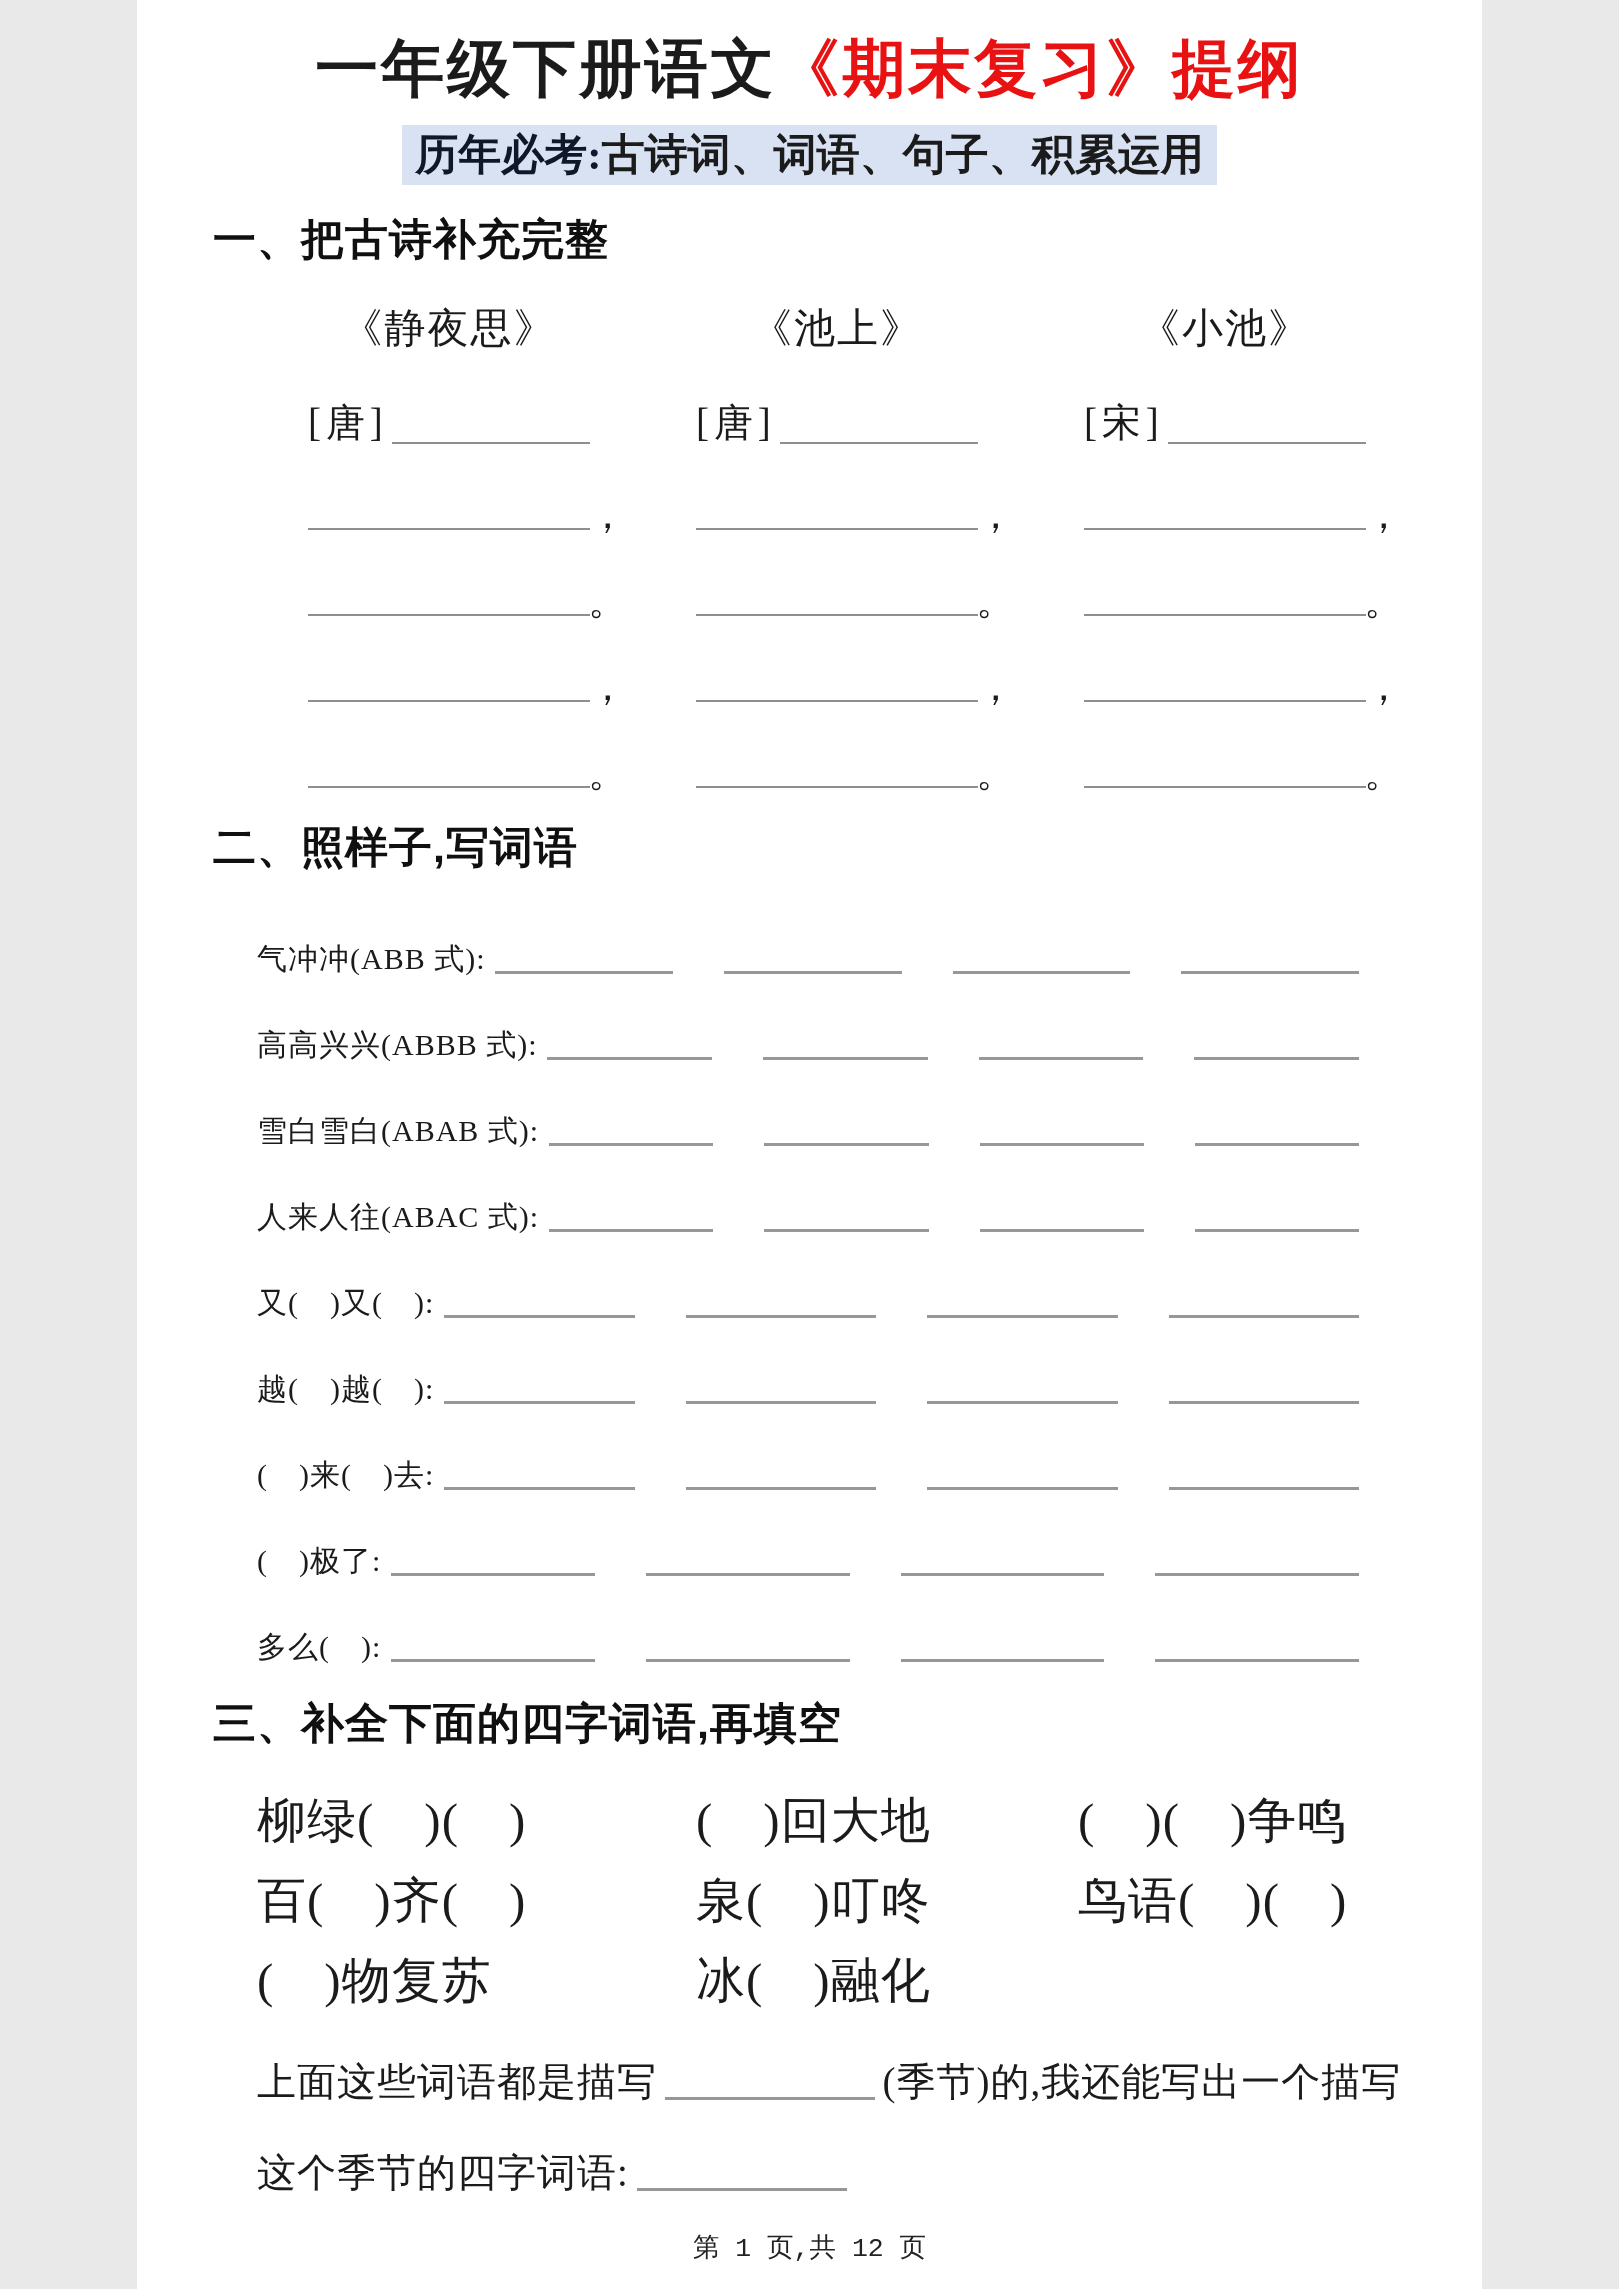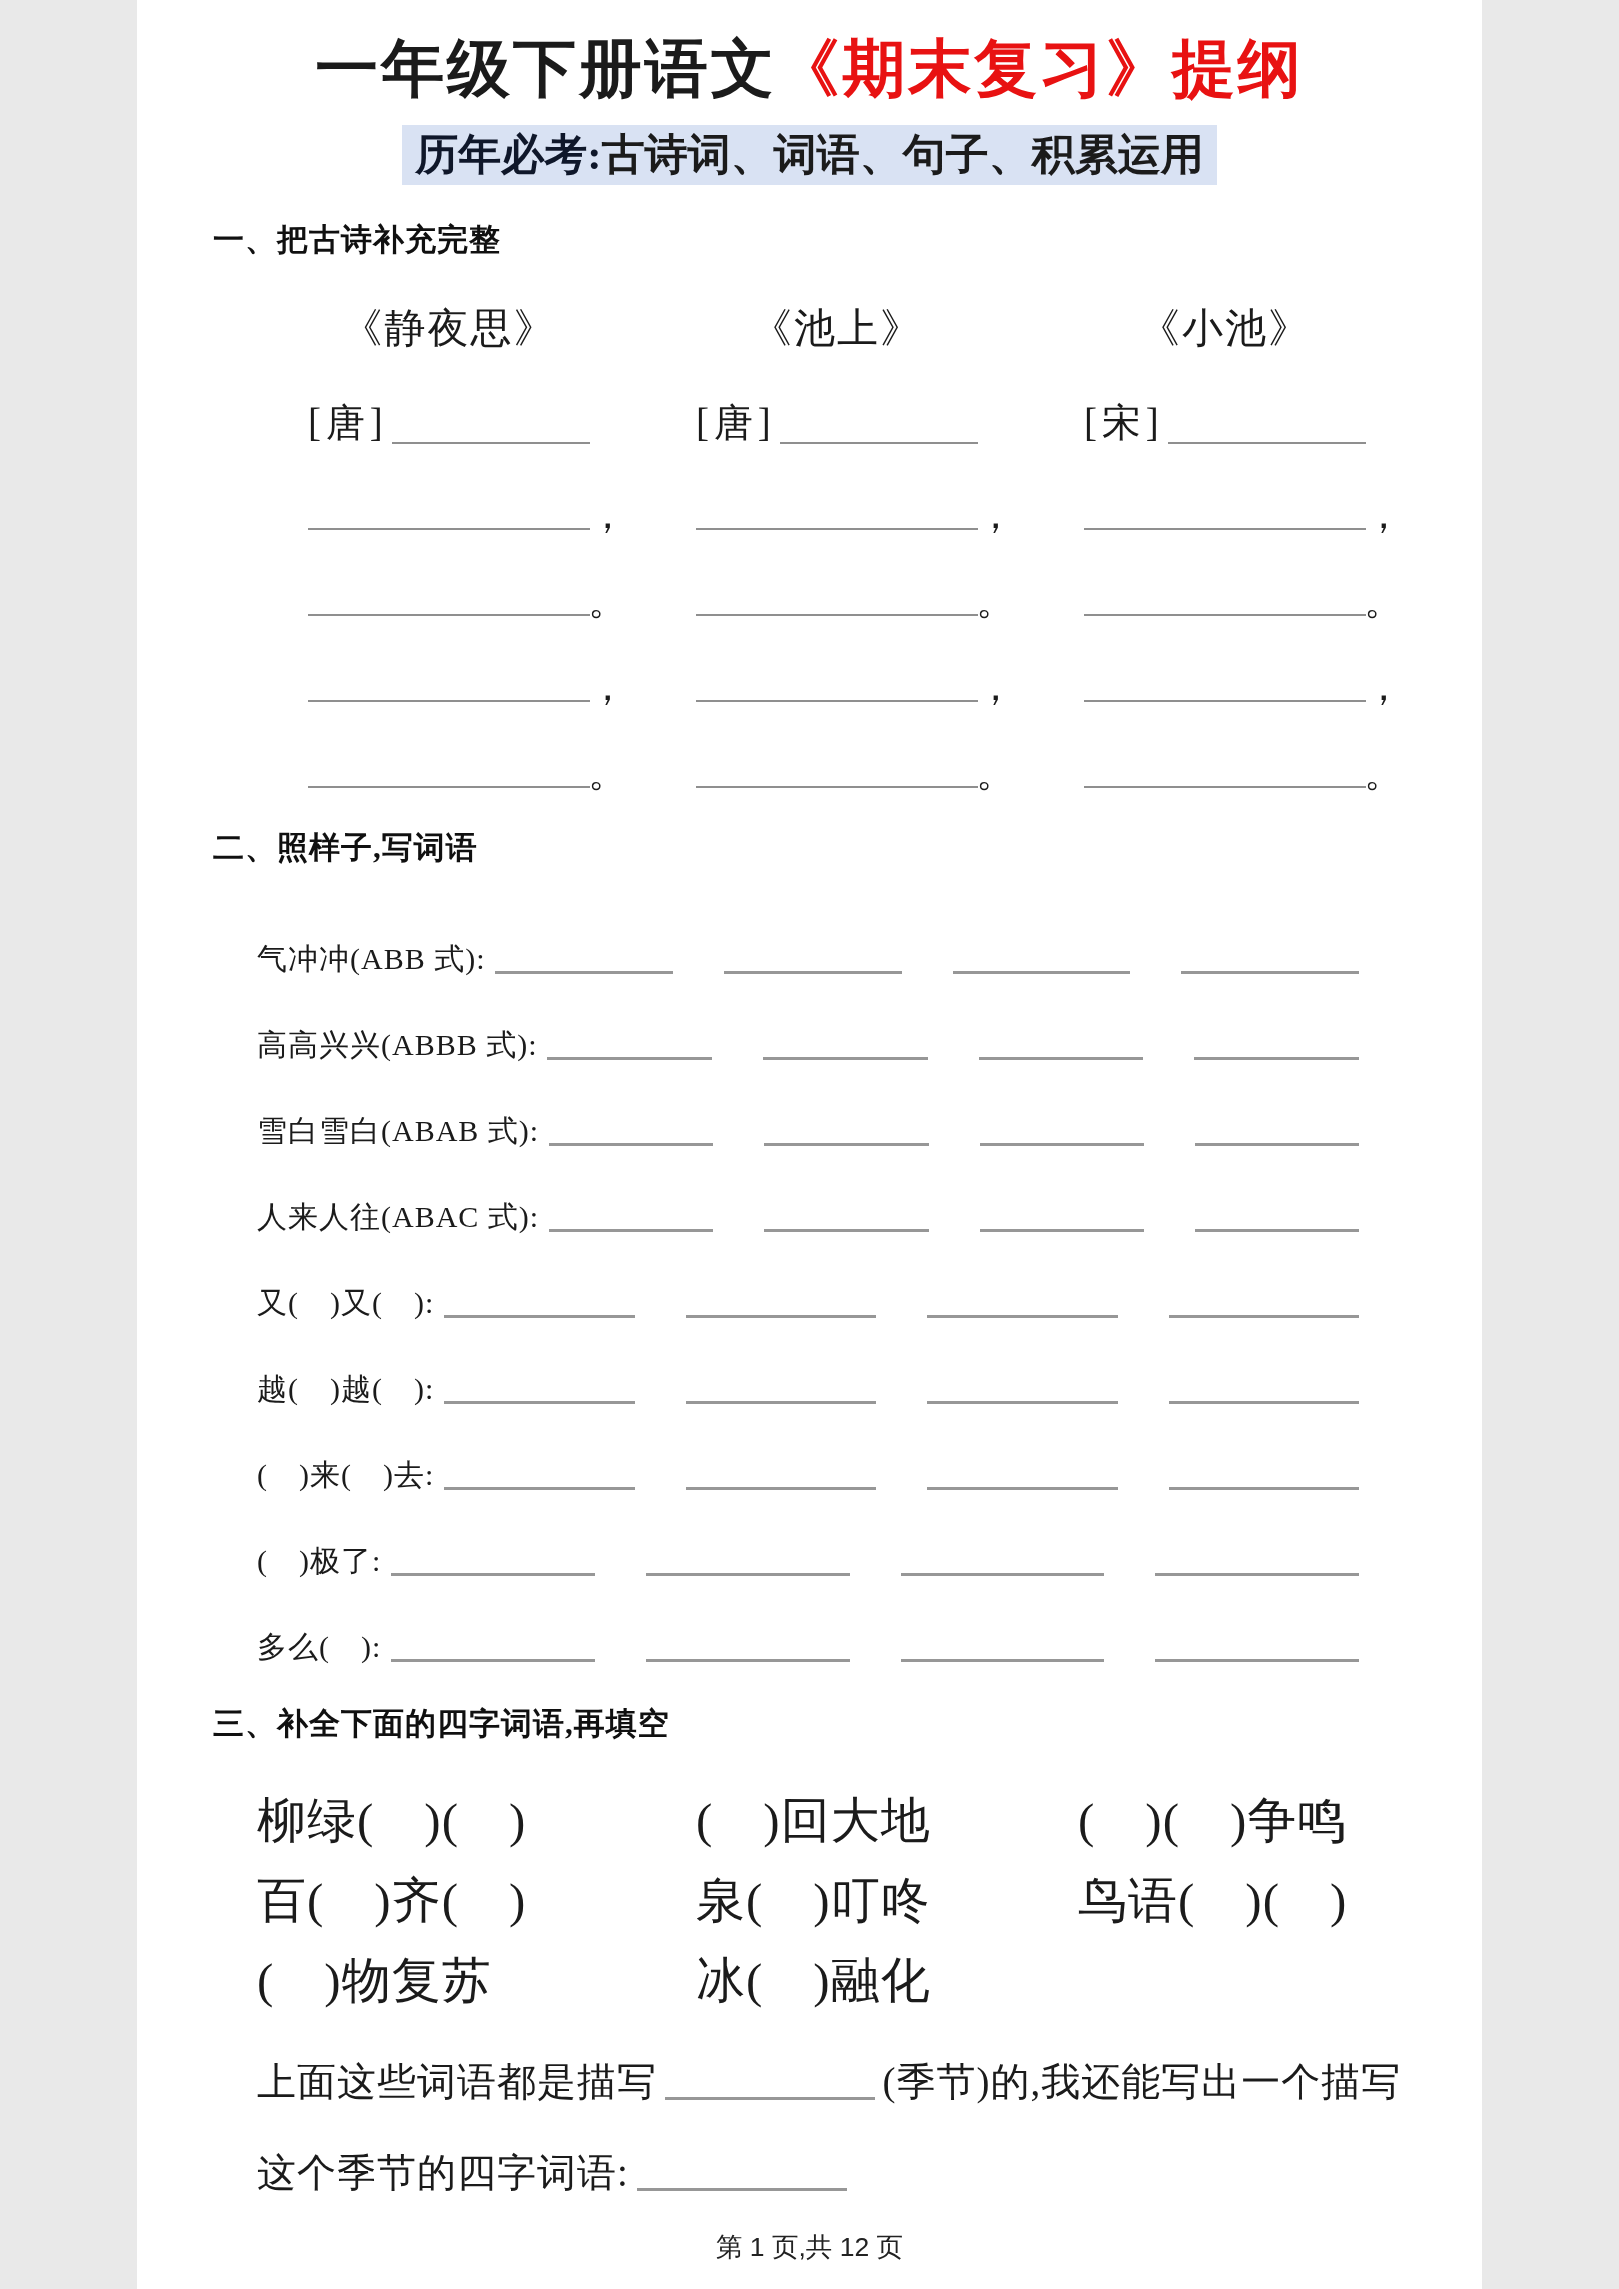--- a/index.html
+++ b/index.html
@@ -17,22 +17,22 @@
   }
   .title .red-part{color:#e81212;}
   .subtitle{text-align:center;margin-top:15.7px;}
   .subtitle-inner{
     display:inline-block;background:#d9e2f3;padding:3.9px 13.7px 5.9px 13.7px;
     font-size:43px;font-weight:bold;line-height:51px;
   }
   .subtitle-label{color:#0f172a;}
   
   .sec-heading{
-    font-family:Liberation Serif, serif;
-    font-weight:bold;font-size:31px;line-height:53px;color:#101010;
+    font-family:Liberation Sans, sans-serif;
+    font-weight:bold;font-size:43px;line-height:53px;color:#101010;
     margin:27.4px 0 0 76px;letter-spacing:1px;
   }
   
   .poems{
     display:grid;grid-template-columns:1fr 1fr 1fr;column-gap:106px;
     margin:35px 116px 0 171px;
   }
   .poem-title{
     text-align:center;font-size:41px;height:63px;line-height:55px;letter-spacing:2px;
   }
@@ -63,21 +63,21 @@
   }
   .s3-line .txt{white-space:nowrap;letter-spacing:1px;line-height:49px;}
   .blank-mid{
     width:210px;height:0;border-bottom:3.9px solid #979797;
     margin:0 7.8px 5.9px 7.8px;flex:0 0 auto;
   }
   
   .footer{
     position:absolute;left:0;right:0;bottom:25.5px;text-align:center;
     font-size:26.5px;color:#222;
-    font-family:Liberation Sans, sans-serif;
+    font-family:Liberation Mono, monospace;
   }
 </style>
 </head>
 <body>
 
 <div class="page">
 
   <div class="title">
     <span>一年级下册语文</span><span class="red-part">《期末复习》提纲</span>
   </div>

